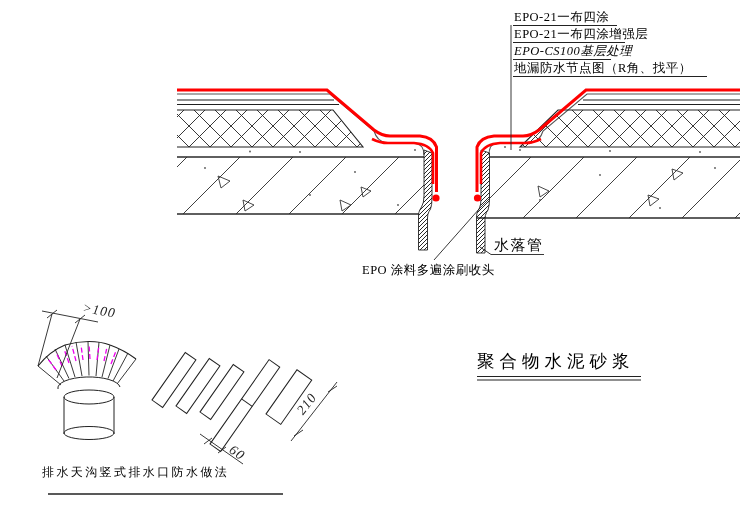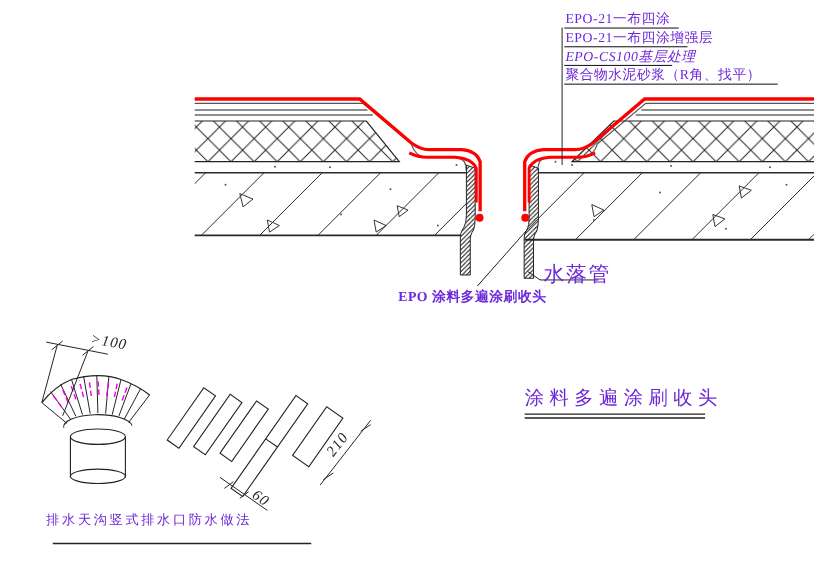--- a/index.html
+++ b/index.html
@@ -1,27 +1,27 @@
 <!DOCTYPE html>
 <html><head>
 <meta charset="utf-8">
 <style>
   html,body{margin:0;padding:0;background:#fff;}
   #canvas{position:relative;width:743px;height:512px;background:#ffffff;overflow:hidden;
           font-family:"Liberation Serif","DejaVu Serif",serif;color:#111;}
   #linework{position:absolute;left:0;top:0;}
-  .txt{position:absolute;white-space:nowrap;color:#6d28d9;}
+  .txt{position:absolute;white-space:nowrap;color:#000000;}
   .spec{left:513px;font-size:12.5px;line-height:14px;border-bottom:1.2px solid #222;
         padding:0 0 1px 1px;letter-spacing:.5px;}
   .spec1{top:10px;width:103px;}
   .spec2{top:27px;width:111px;}
   .spec3{top:43.5px;width:97px;font-style:italic;}
   .spec4{top:60.5px;width:193px;}
-  .downpipe{left:494px;top:236px;font-size:19px;letter-spacing:1.5px;}
-  .epo-note{left:362px;top:262px;font-size:12.5px;letter-spacing:.5px;font-weight:bold;}
+  .downpipe{left:494px;top:236px;font-size:15px;letter-spacing:1.5px;}
+  .epo-note{left:362px;top:262px;font-size:12.5px;letter-spacing:.5px;}
   .title-right{left:477px;top:349px;font-size:17.5px;letter-spacing:5px;}
   .title-left{left:42px;top:464px;font-size:12px;letter-spacing:2.4px;}
   .dim{font-size:13.5px;font-style:italic;letter-spacing:1px;color:#222;}
   .dim-fan{left:84px;top:300px;transform:rotate(10deg);transform-origin:left top;}
   .dim-210{left:307px;top:404px;transform:translate(-50%,-50%) rotate(-52deg);}
   .dim-60{left:237px;top:453px;transform:translate(-50%,-50%) rotate(35deg);}
 </style>
 </head>
 <body>
 
@@ -164,25 +164,25 @@
       <path d="M294,436 L303,430 M328,392 L337,386"></path>
       <path d="M200,434 L243,464"></path>
       <path d="M204,444 L212,438 M218,453 L226,447"></path>
     </g>
   </g>
 </svg>
 
 <div class="txt spec spec1">EPO-21一布四涂</div>
 <div class="txt spec spec2">EPO-21一布四涂增强层</div>
 <div class="txt spec spec3">EPO-CS100基层处理</div>
-<div class="txt spec spec4">聚合物水泥砂浆（R角、找平）</div>
+<div class="txt spec spec4">地漏防水节点图（R角、找平）</div>
 
 <div class="txt downpipe">水落管</div>
 <div class="txt epo-note">EPO 涂料多遍涂刷收头</div>
 
-<div class="txt title-right">涂料多遍涂刷收头</div>
+<div class="txt title-right">聚合物水泥砂浆</div>
 <div class="txt title-left">排水天沟竖式排水口防水做法</div>
 
 <div class="txt dim dim-fan">&gt;100</div>
 <div class="txt dim dim-210">210</div>
 <div class="txt dim dim-60">60</div>
 
 </div>
 
 </body></html>

